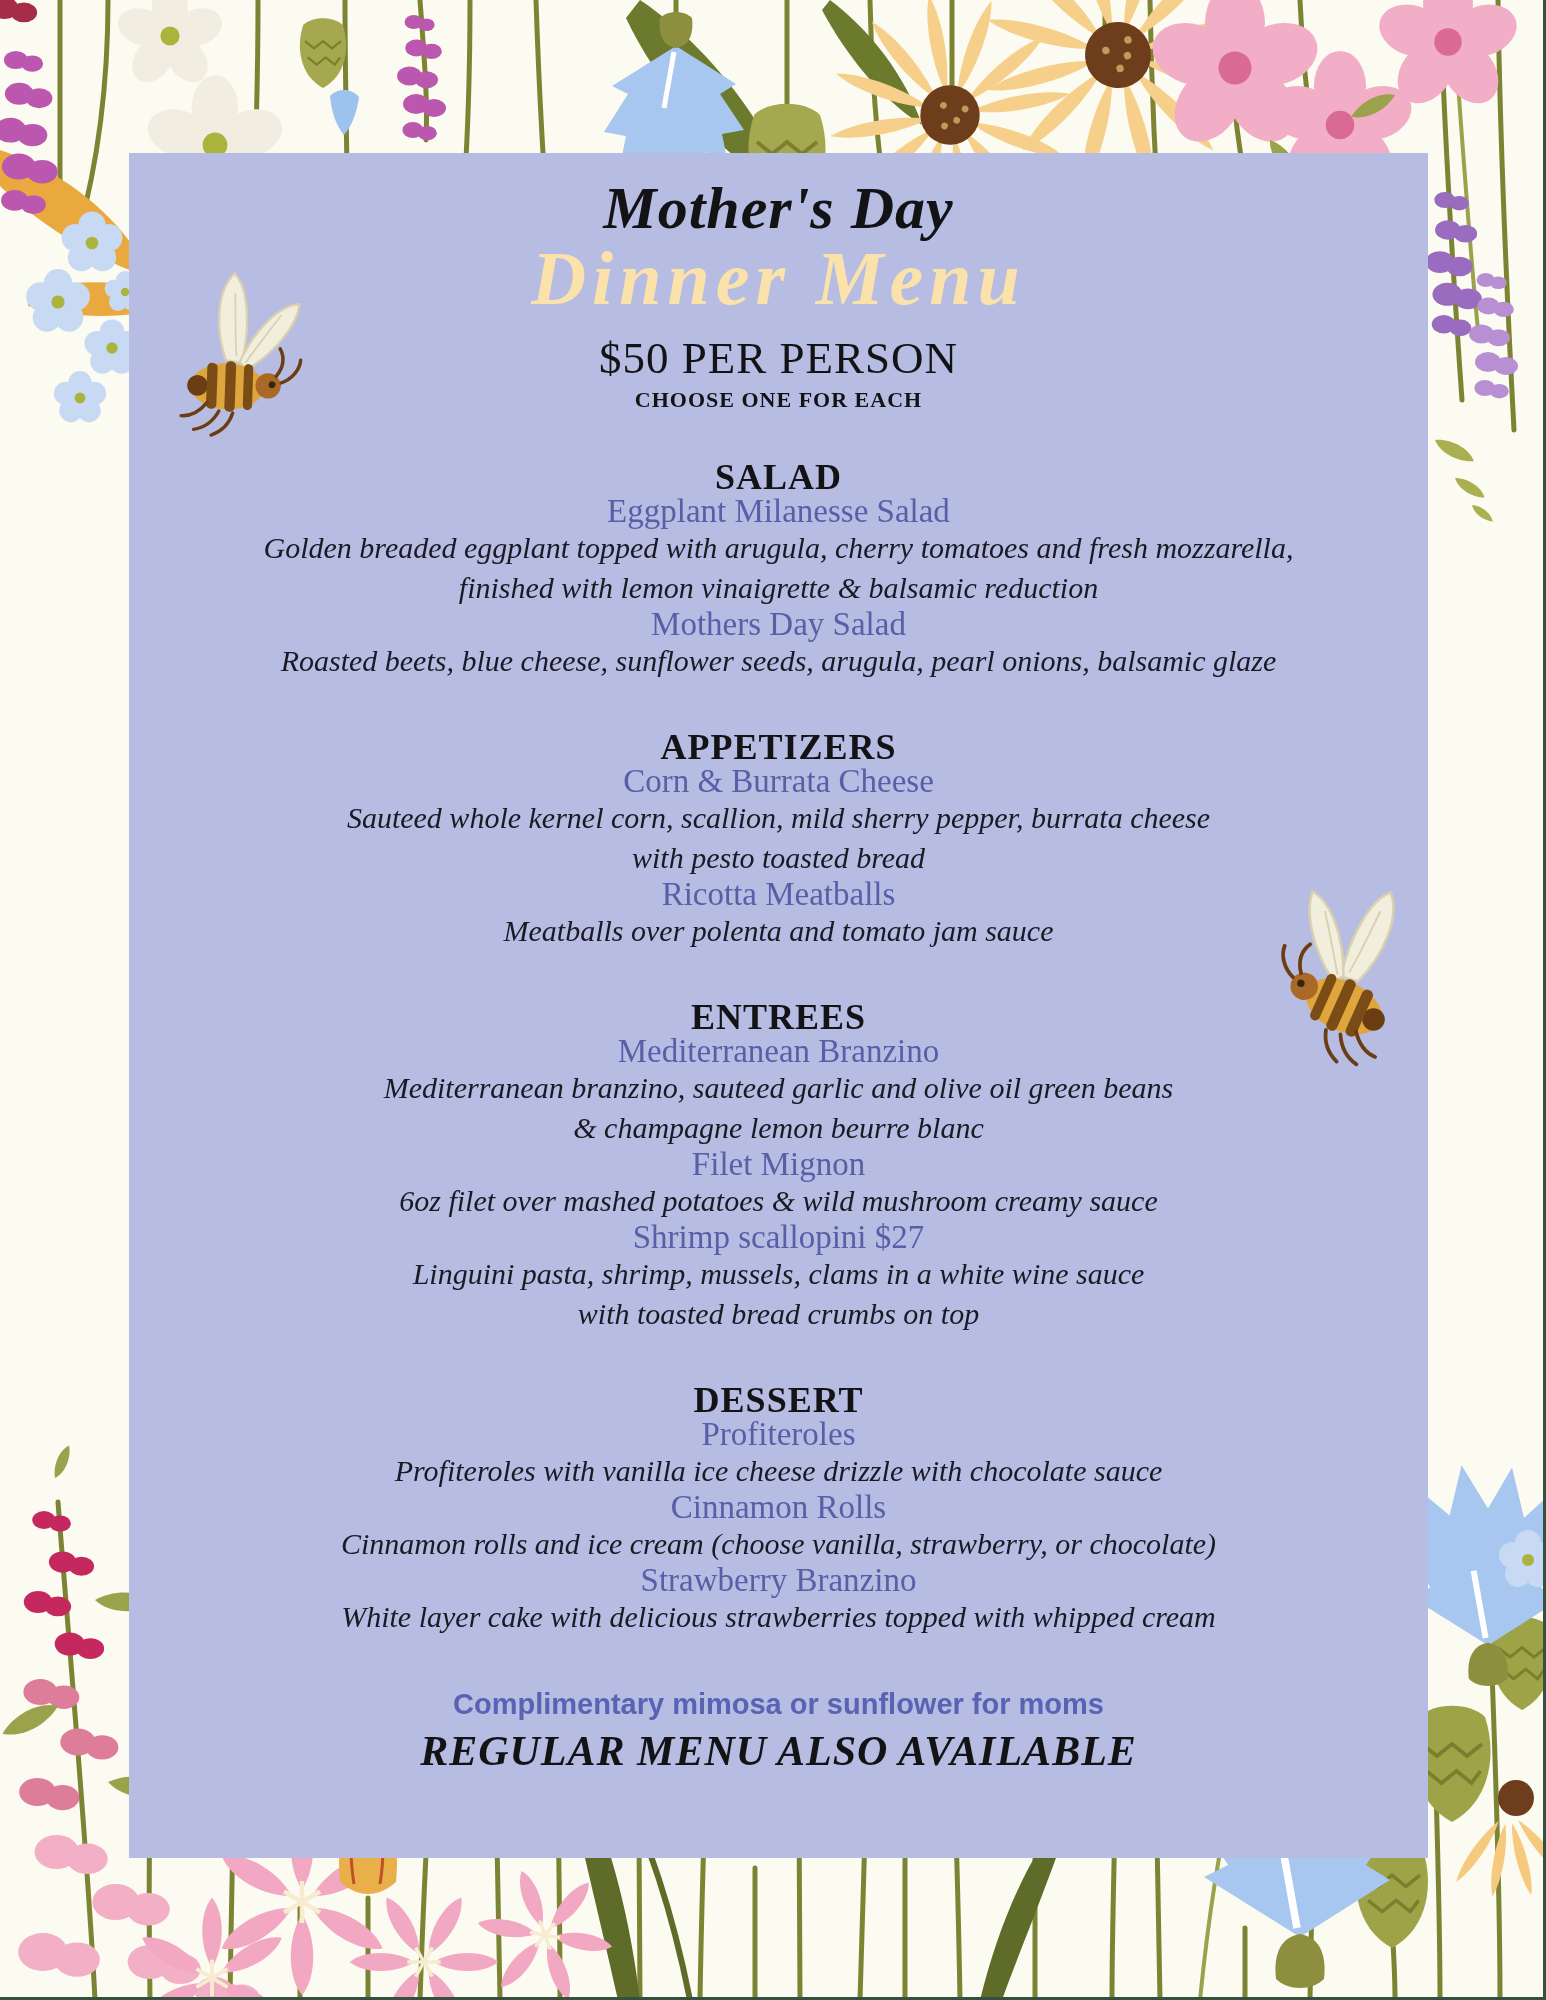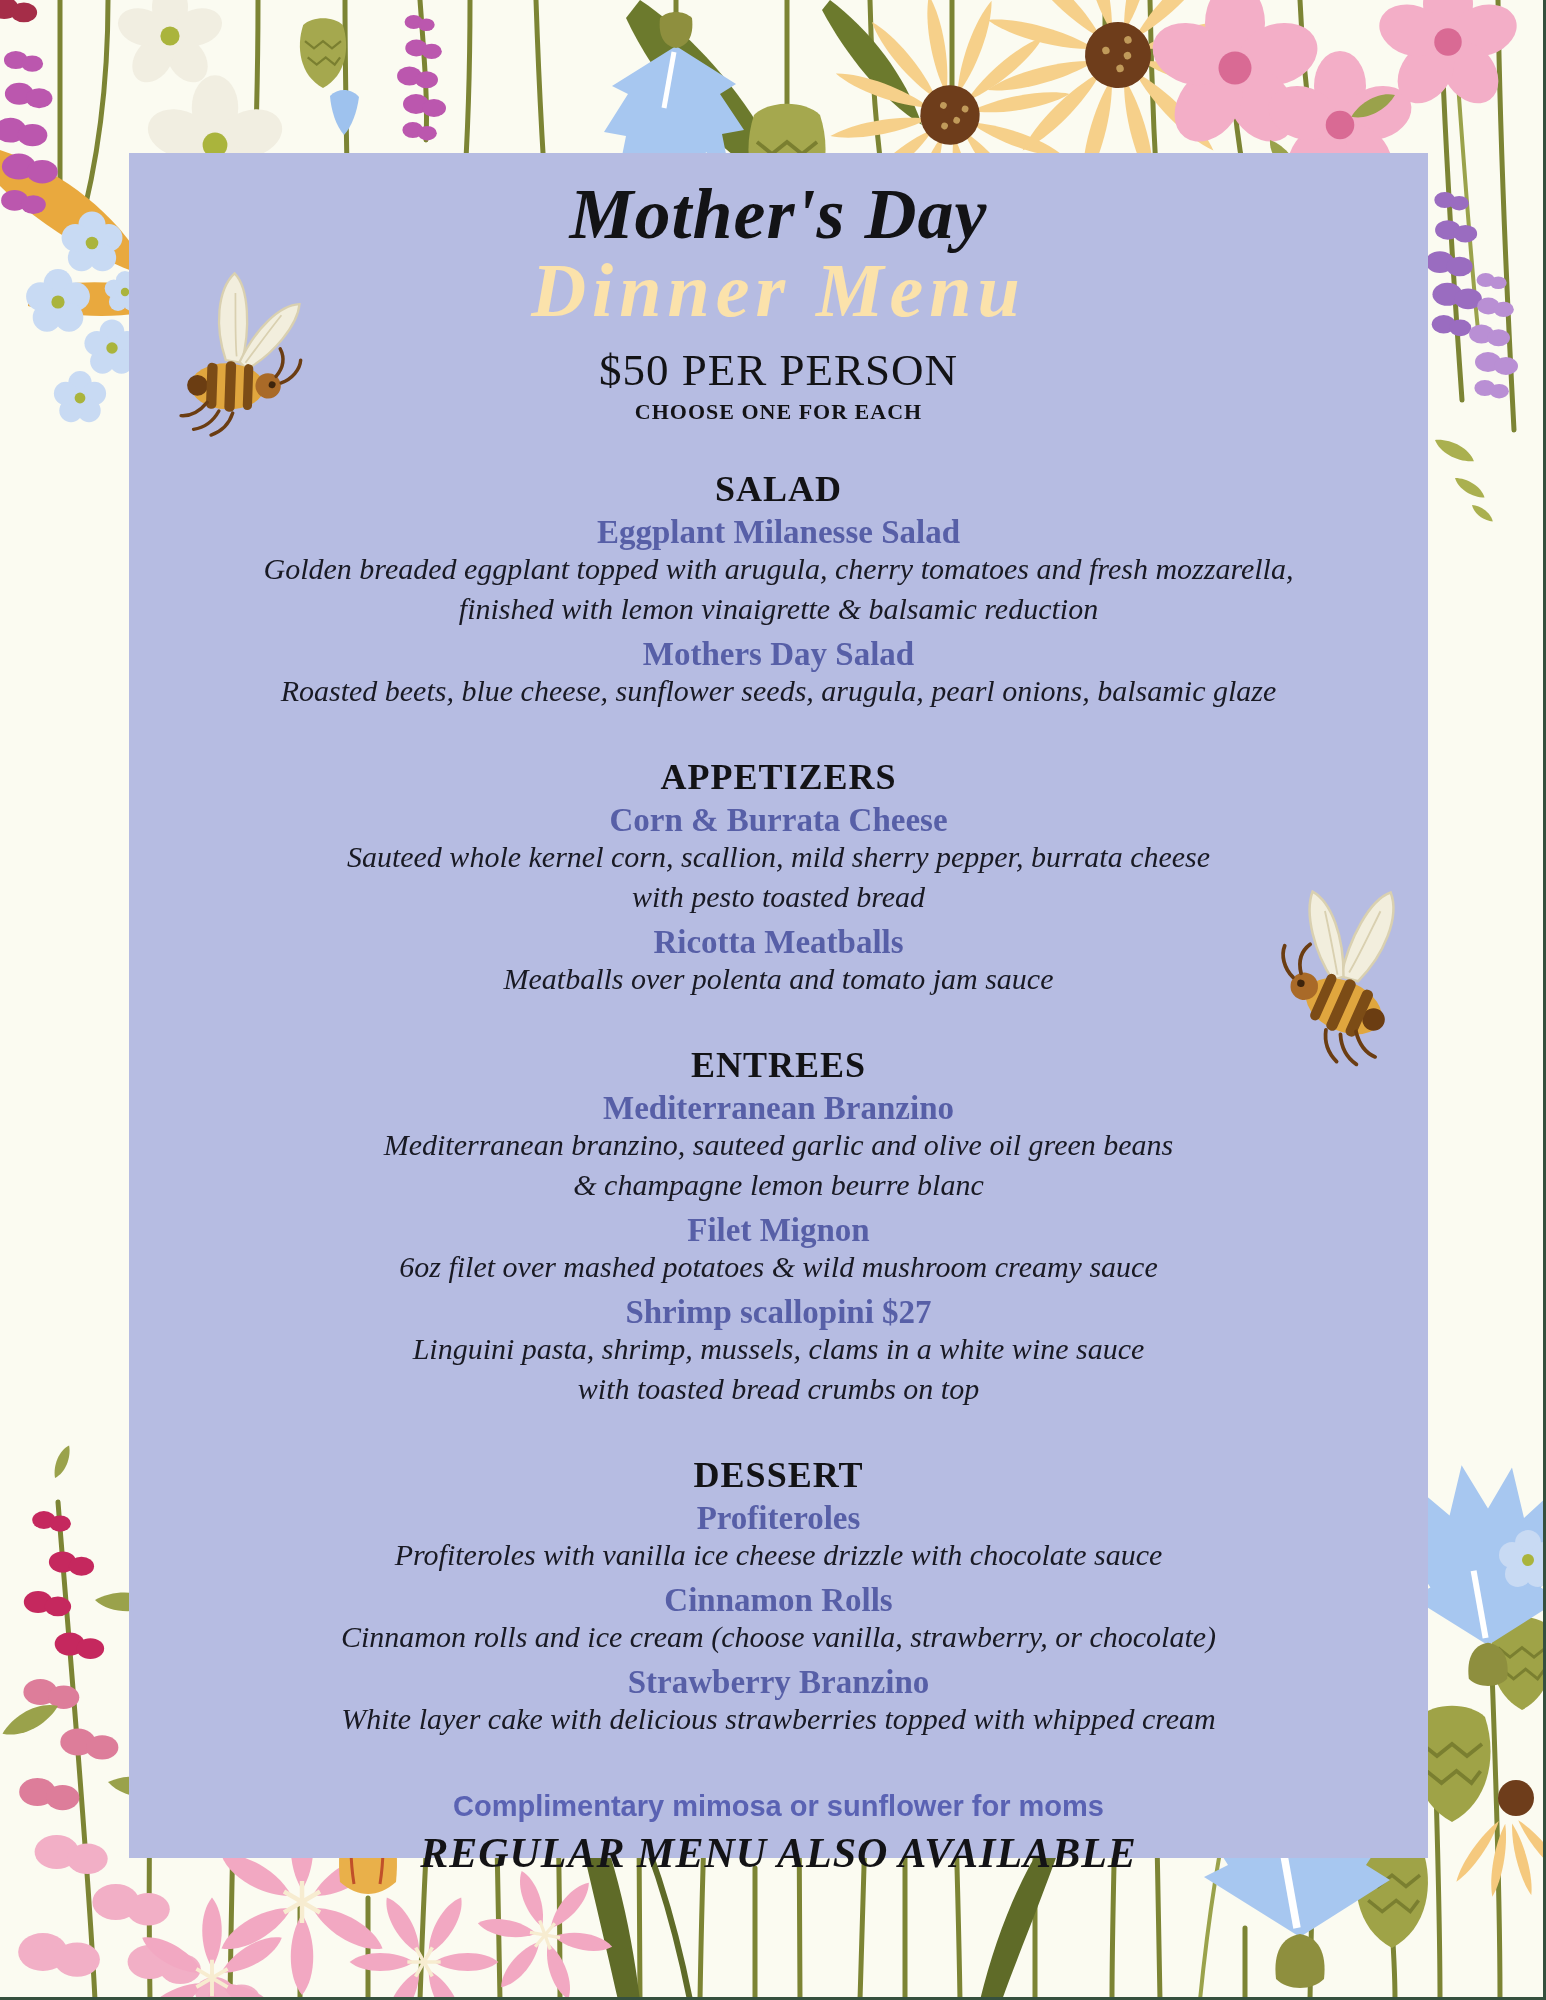--- a/index.html
+++ b/index.html
@@ -16,41 +16,41 @@
   }
   svg.flora,svg.bees{position:absolute;left:0;top:0;width:1546px;height:2000px;pointer-events:none;}
   svg.flora{z-index:0;}
   svg.bees{z-index:3;}
   .panel{
     position:absolute;left:129px;top:153px;width:1299px;height:1705px;
     background:var(--panel-bg,#b6bce2);z-index:1;text-align:center;
     padding:25px 25px 0 25px;color:var(--body-ink,#191a24);
   }
   .title{
-    font-size:72px;line-height:1.0;font-style:italic;font-weight:600;
+    font-size:60px;line-height:1.0;font-style:italic;font-weight:600;
     color:var(--title-ink,#131316);letter-spacing:1px;
   }
   .script{
     font-size:76px;line-height:1.0;font-style:italic;font-weight:700;
     color:var(--script-accent,#fbe2ab);letter-spacing:6px;margin-top:2px;
   }
   .price{
     font-size:45px;line-height:1.0;font-weight:400;margin-top:20px;
     color:var(--title-ink,#131316);letter-spacing:1px;
   }
   .choose{
     font-size:22px;line-height:1.0;font-weight:700;margin-top:8px;
     color:var(--title-ink,#131316);letter-spacing:1px;
   }
   .course-heading{
     font-size:36px;line-height:1.0;font-weight:700;margin-top:48px;
     color:var(--title-ink,#131316);letter-spacing:1px;
   }
   .item-name{
-    font-size:33px;line-height:1.0;font-weight:700;margin-top:9px;
+    font-size:33px;line-height:1.0;font-weight:400;
     color:var(--item-accent,#575fa7);
   }
   .desc{
     font-size:30px;line-height:40px;font-style:italic;font-weight:500;
     color:var(--body-ink,#191a24);
   }
   .desc:first-of-type{margin-top:2px;}
   .footer-sans{
     font-family:"Liberation Sans", sans-serif;font-size:29px;font-weight:700;
     color:var(--footer-accent,#5a62b3);margin-top:52px;line-height:1.1;

